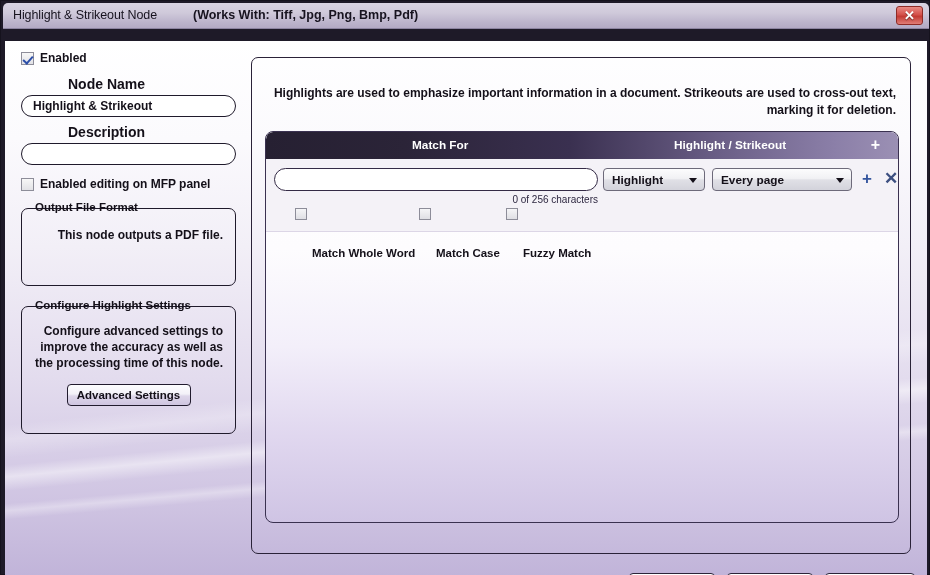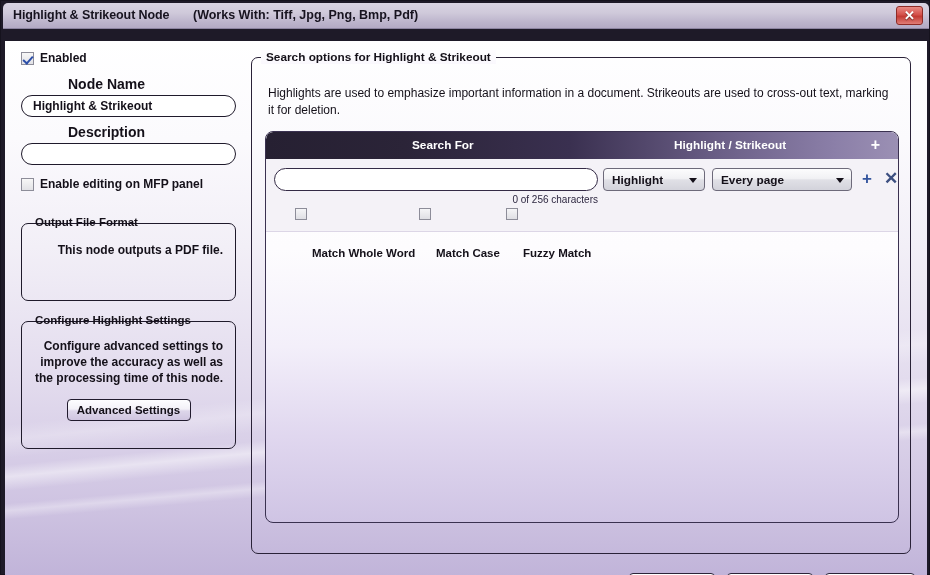--- a/index.html
+++ b/index.html
@@ -26,21 +26,21 @@
     left: 2px; top: 2px;
     width: 926px; height: 26px;
     background: linear-gradient(to bottom, #d9d4e2 0%, #cfc9da 40%, #bdb5cc 75%, #b3aac4 100%);
     border-radius: 5px 5px 0 0;
     border-bottom: 1px solid #8c84a0;
   }
   #title-text {
     position: absolute;
     left: 10px; top: 5px;
     font-size: 12.5px;
-    font-weight: bold;
+    font-weight: normal;
     color: #17131f;
     letter-spacing: -0.1px;
     white-space: nowrap;
   }
   #title-sub {
     position: absolute;
     left: 175px; top: 5px;
     font-size: 12.5px;
     font-weight: bold;
     color: #17131f;
@@ -126,21 +126,21 @@
     font-family: "Liberation Sans", sans-serif;
     outline: none;
   }
   .txtbox::placeholder { color: #9a96a6; font-weight: normal; }
 
   
   .groupbox {
     position: relative;
     border: 1.3px solid #1f1a2b;
     border-radius: 7px;
-    margin-top: 28px;
+    margin-top: 13px;
     width: 215px;
   }
   .gb-title {
     position: absolute;
     left: 9px; top: -8px;
     background: transparent;
     padding: 0 4px;
     font-size: 11.5px; font-weight: bold; color: #141019;
     white-space: nowrap;
   }
@@ -185,23 +185,24 @@
     left: 9px; top: -8px;
     padding: 0 5px;
     font-size: 11.8px; font-weight: bold; color: #141019;
     background: linear-gradient(to bottom, #fdfcff, #faf8fd);
     white-space: nowrap;
   }
   #intro {
     position: absolute;
     left: 16px; top: 27px;
     width: 628px;
-    font-size: 12px; font-weight: normal;
+    font-size: 12px; font-weight: bold;
     color: #141019;
     line-height: 17px;
+    text-align: right;
   }
 
   
   #list-box {
     position: absolute;
     left: 13px; top: 73px;
     width: 634px; height: 392px;
     border: 1.3px solid #3a3150;
     border-radius: 8px;
     background: linear-gradient(to bottom, #ffffff 0%, #fdfcfe 30%, #f3effa 55%, #e0d7ef 78%, #cfc4e4 100%);
@@ -371,47 +372,46 @@
       </div>
 
       <div class="field-label">Node Name</div>
       <input class="txtbox" id="node-name-input" type="text" value="Highlight &amp; Strikeout" style="">
 
       <div class="field-label">Description</div>
       <input class="txtbox" id="description-input" type="text" value="" style="">
 
       <div class="chk-row" style="margin-top:12px;">
         <div class="chkbox"></div>
-        <div class="chk-label">Enable editing on MFP panel</div>
+        <div class="chk-label">Enabled editing on MFP panel</div>
       </div>
 
       <div class="groupbox" style="height:78px;">
         <div class="gb-title">Output File Format</div>
         <div class="gb-body">
           <div class="gb-text">This node outputs a PDF file.</div>
         </div>
       </div>
 
       <div class="groupbox" style="height:128px; margin-top:20px;">
         <div class="gb-title">Configure Highlight Settings</div>
         <div class="gb-body" style="padding-top:16px;">
           <div class="gb-text">Configure advanced settings to improve the accuracy as well as the processing time of this node.</div>
           <button id="btn-advanced">Advanced Settings</button>
         </div>
       </div>
     </div>
 
     <div id="right-panel">
-      <div id="right-title">Search options for Highlight &amp; Strikeout</div>
       <div id="intro">Highlights are used to emphasize important information in a document. Strikeouts are used to cross-out text, marking it for deletion.</div>
 
       <div id="list-box">
 
         <div id="list-header">
-          <div class="hdr-label" id="hdr-search">Search For</div>
+          <div class="hdr-label" id="hdr-search">Match For</div>
           <div class="hdr-label" id="hdr-hs">Highlight / Strikeout</div>
           <div id="hdr-plus">+</div>
         </div>
 
         <div id="row-area">
           <input id="search-input" type="text" value="" style="">
           <div id="char-count">0 of 256 characters</div>
 
           <div class="ddl" id="ddl-type">
             <div class="dv">Highlight</div>

